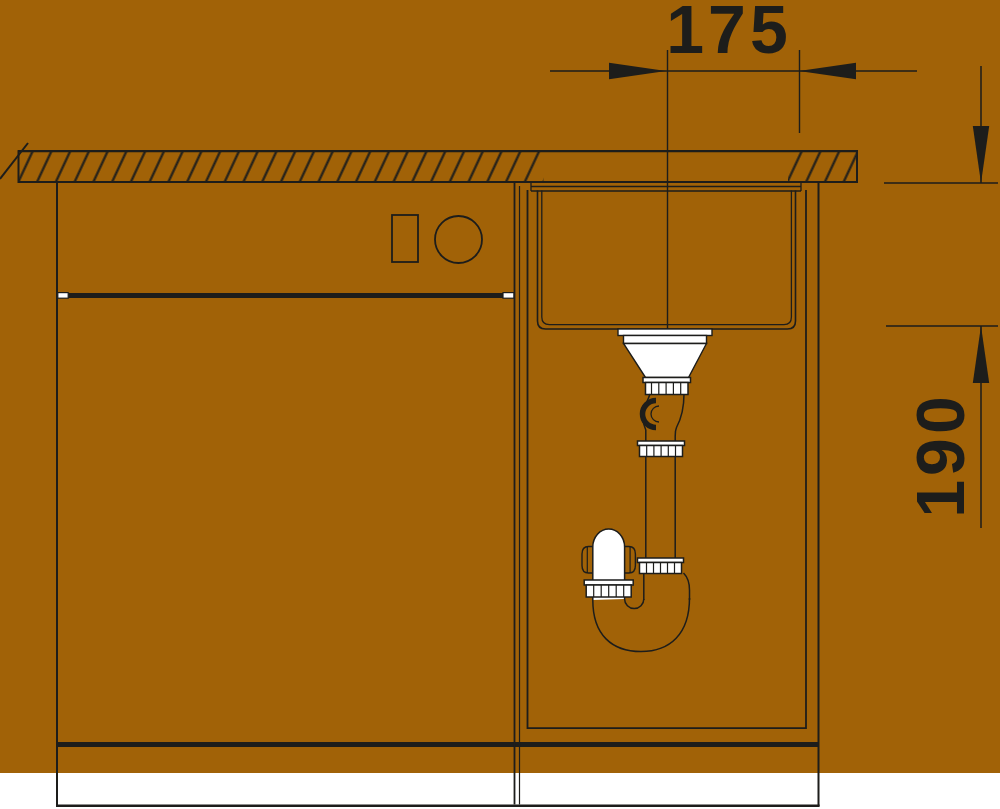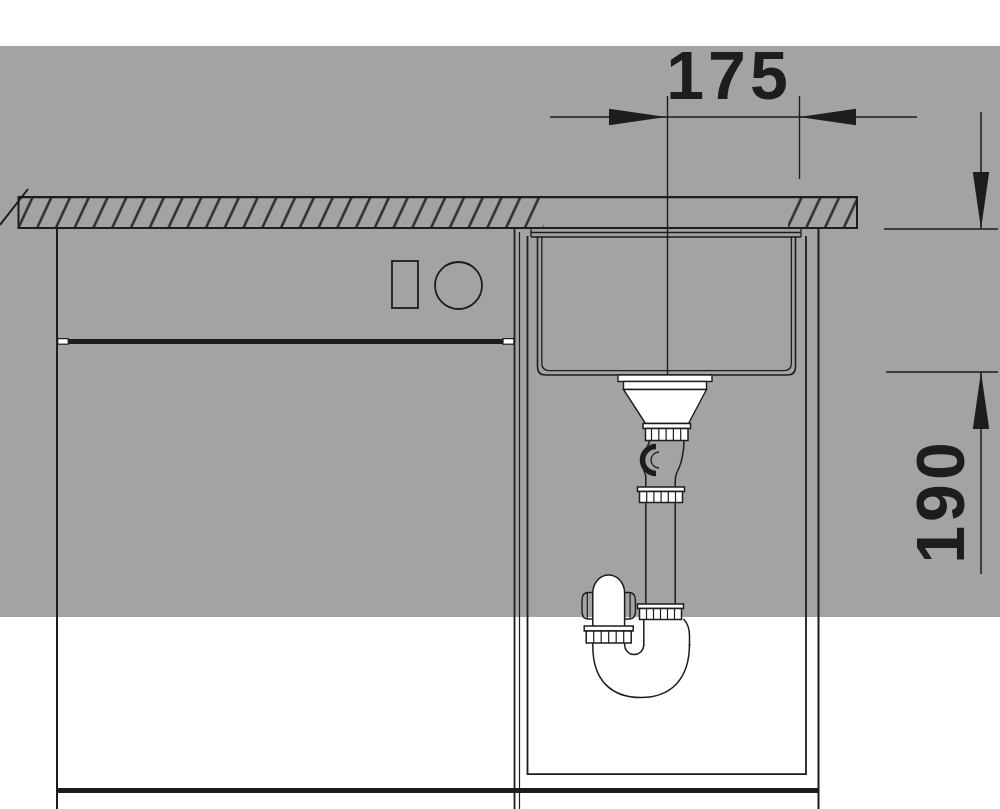--- a/index.html
+++ b/index.html
@@ -7,23 +7,22 @@
     padding: 0;
     background: #ffffff;
     width: 1000px;
     height: 809px;
     overflow: hidden;
     font-family: "Liberation Sans", sans-serif;
   }
   #stage {
     position: relative;
     width: 1000px;
-    height: 571px;
-    background: #a3a3a3;
-    margin-top: 46px;
+    height: 773px;
+    background: #a16207;
   }
   svg { display: block; }
   .dim-label {
     font-family: "Liberation Sans", "DejaVu Sans", sans-serif;
     font-weight: bold;
     font-size: 68px;
     letter-spacing: 4px;
     fill: #1d1d1b;
   }
 </style>

